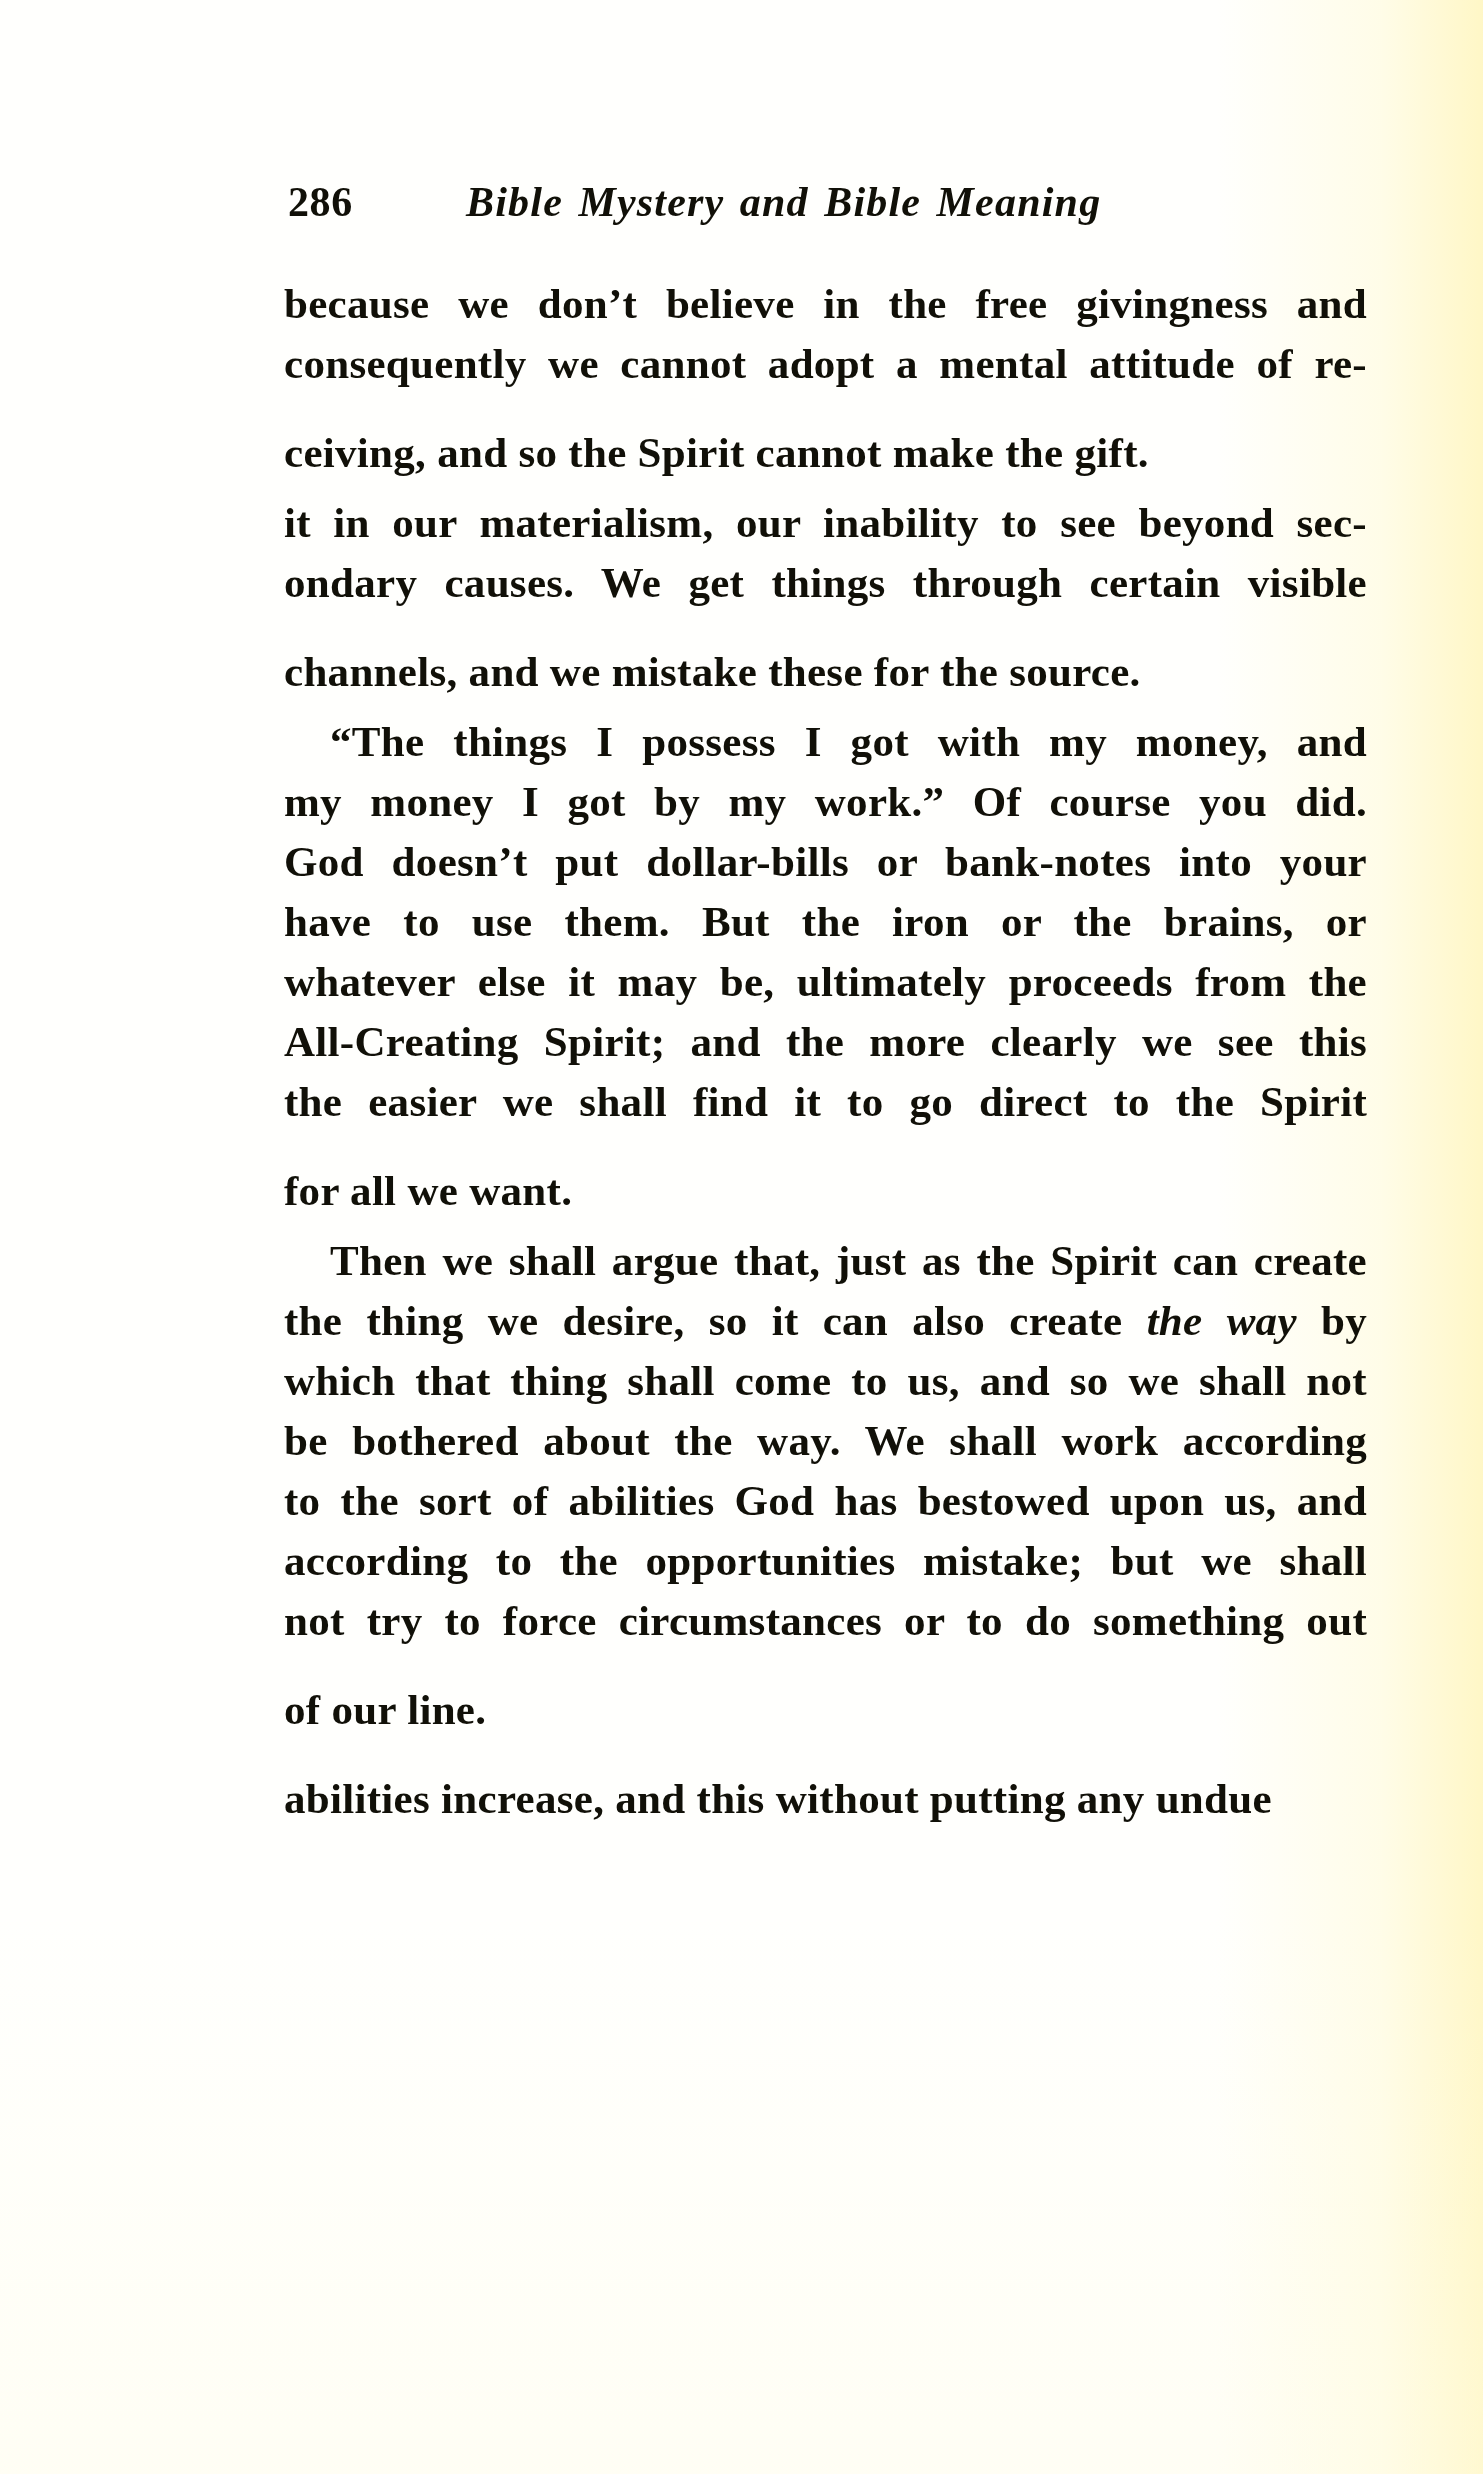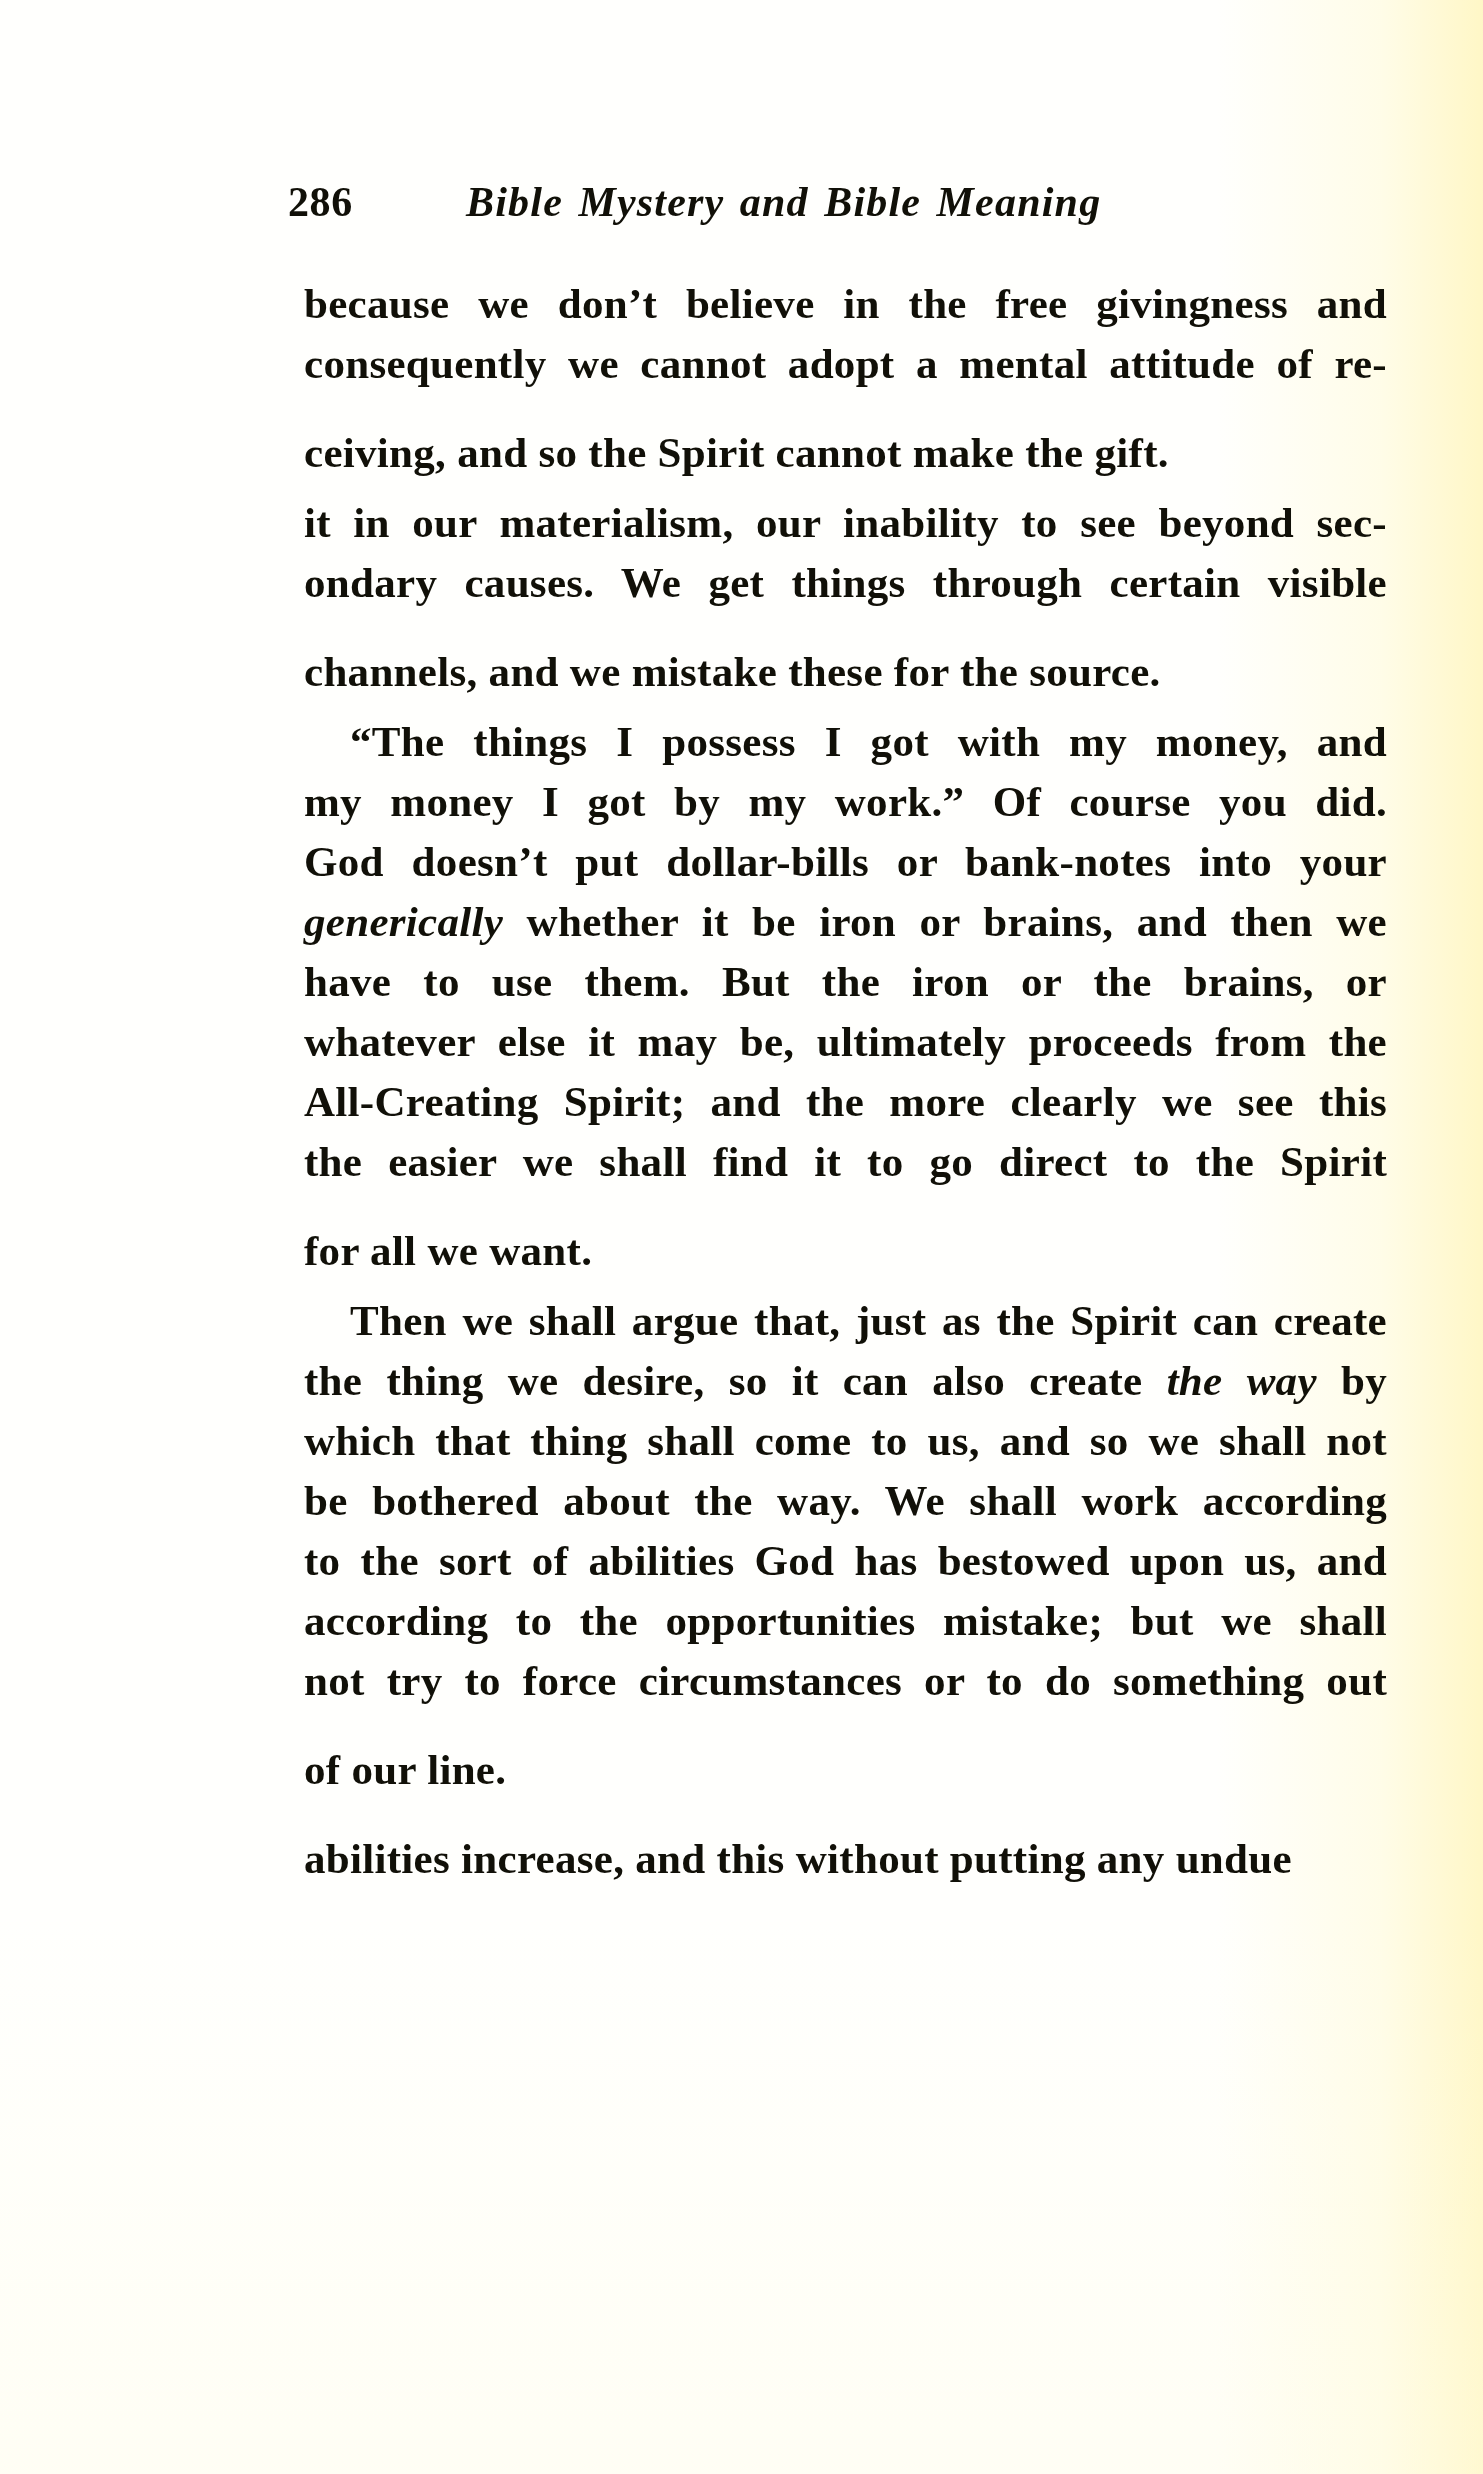--- a/index.html
+++ b/index.html
@@ -39,21 +39,21 @@
   }
   .running-title {
     position: absolute; left: 178px; top: 0;
     font-style: italic;
     font-weight: bold;
     letter-spacing: 1.2px;
     word-spacing: 3.7px;
   }
   .text-block {
     position: absolute;
-    left: 304px;
+    left: 284px;
     top: 274px;
     width: 1083px;
     font-size: 43px;
     font-weight: bold;
     line-height: 60px;
   }
   .para { margin: 0 0 10px 0; }
   .line {
     display: block;
     height: 60px;
@@ -85,21 +85,20 @@
     </div>
     <div class="para">
       <span class="line">it in our materialism, our inability to see beyond sec-</span>
       <span class="line">ondary causes.  We get things through certain visible</span>
       <span class="line last">channels, and we mistake these for the source.</span>
     </div>
     <div class="para">
       <span class="line indent">“The things I possess I got with my money, and</span>
       <span class="line">my money I got by my work.”  Of course you did.</span>
       <span class="line">God doesn’t put dollar-bills or bank-notes into your</span>
-      <span class="line"><em>generically</em> whether it be iron or brains, and then we</span>
       <span class="line">have to use them.  But the iron or the brains, or</span>
       <span class="line">whatever else it may be, ultimately proceeds from the</span>
       <span class="line">All-Creating Spirit; and the more clearly we see this</span>
       <span class="line">the easier we shall find it to go direct to the Spirit</span>
       <span class="line last">for all we want.</span>
     </div>
     <div class="para">
       <span class="line indent">Then we shall argue that, just as the Spirit can create</span>
       <span class="line">the thing we desire, so it can also create <em>the way</em> by</span>
       <span class="line">which that thing shall come to us, and so we shall not</span>

